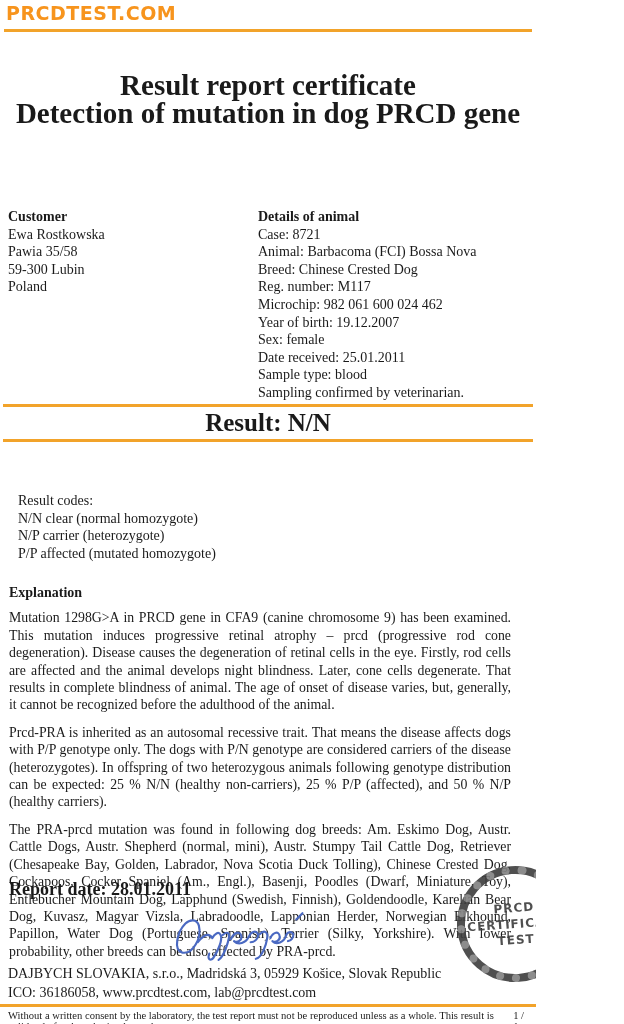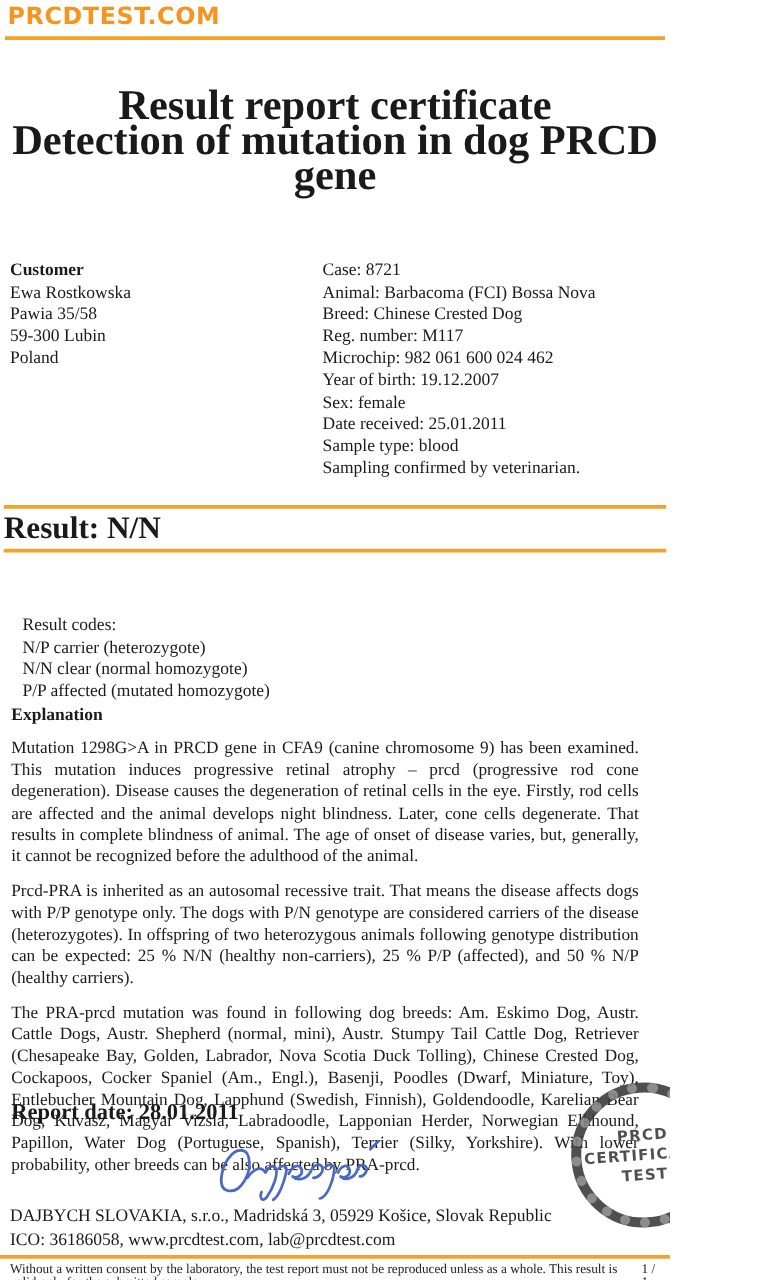--- a/index.html
+++ b/index.html
@@ -24,39 +24,39 @@
     font-family:"DejaVu Sans", sans-serif;
     font-weight:bold;font-size:19px;letter-spacing:.5px;
     color:var(--brand);
   }
   .rule-top{
     position:absolute;left:4px;right:4px;top:29px;height:3px;
     background:var(--accent);
   }
   .title{
     position:absolute;left:0;right:0;top:71px;
-    text-align:center;font-weight:bold;font-size:34px;line-height:28px;
+    text-align:center;font-weight:bold;font-size:29px;line-height:28px;
   }
   
   .info-customer{position:absolute;left:8px;top:208px;font-size:14px;line-height:17.6px;}
   .info-animal{position:absolute;left:258px;top:208px;font-size:14px;line-height:17.6px;}
   .info-heading{font-weight:bold;}
   
   .result-band{
     position:absolute;left:3px;right:3px;top:404px;
     border-top:3px solid var(--accent);
     border-bottom:3px solid var(--accent);
     height:32px;
-    display:flex;align-items:center;justify-content:flex-start;
+    display:flex;align-items:center;justify-content:center;
   }
   .result-label{font-weight:bold;font-size:25px;}
   
   .codes{position:absolute;left:18px;top:462px;font-size:14px;line-height:17.6px;margin-top:30px;}
   
-  .explanation{position:absolute;left:9px;right:9px;top:564px;font-size:13.8px;line-height:17.4px;}
+  .explanation{position:absolute;left:9px;right:9px;top:584px;font-size:13.8px;line-height:17.4px;}
   .explanation h3{margin:0 0 8px 0;font-size:14px;font-weight:bold;}
   .explanation p{margin:0 16px 10px 0;text-align:justify;}
   
   .report-block{position:absolute;left:9px;top:881px;font-size:18px;line-height:17.6px;font-weight:bold;}
   .signature{position:absolute;left:173px;top:910px;width:145px;height:52px;}
   
   .stamp{
     position:absolute;left:457px;top:866px;width:100px;height:100px;
     border:8px solid var(--stamp);border-radius:50%;
     display:flex;flex-direction:column;align-items:center;justify-content:center;
@@ -97,40 +97,41 @@
 
   <div class="info-customer">
     <div class="info-heading">Customer</div>
     <div>Ewa Rostkowska</div>
     <div>Pawia 35/58</div>
     <div>59-300 Lubin</div>
     <div>Poland</div>
   </div>
 
   <div class="info-animal">
+    <div class="info-heading">Details of animal</div>
     <div>Case: 8721</div>
     <div>Animal: Barbacoma (FCI) Bossa Nova</div>
     <div>Breed: Chinese Crested Dog</div>
     <div>Reg. number: M117</div>
     <div>Microchip: 982 061 600 024 462</div>
     <div>Year of birth: 19.12.2007</div>
     <div>Sex: female</div>
     <div>Date received: 25.01.2011</div>
     <div>Sample type: blood</div>
     <div>Sampling confirmed by veterinarian.</div>
   </div>
 
   <div class="result-band">
     <div class="result-label">Result: N/N</div>
   </div>
 
   <div class="codes">
     <div>Result codes:</div>
+    <div>N/N clear (normal homozygote)</div>
     <div>N/P carrier (heterozygote)</div>
-    <div>N/N clear (normal homozygote)</div>
     <div>P/P affected (mutated homozygote)</div>
   </div>
 
   <div class="explanation">
     <h3>Explanation</h3>
     <p>Mutation 1298G&gt;A in PRCD gene in CFA9 (canine chromosome 9) has been examined. This mutation induces progressive retinal atrophy – prcd (progressive rod cone degeneration). Disease causes the degeneration of retinal cells in the eye. Firstly, rod cells are affected and the animal develops night blindness. Later, cone cells degenerate. That results in complete blindness of animal. The age of onset of disease varies, but, generally, it cannot be recognized before the adulthood of the animal.</p>
     <p>Prcd-PRA is inherited as an autosomal recessive trait. That means the disease affects dogs with P/P genotype only. The dogs with P/N genotype are considered carriers of the disease (heterozygotes). In offspring of two heterozygous animals following genotype distribution can be expected: 25 % N/N (healthy non-carriers), 25 % P/P (affected), and 50 % N/P (healthy carriers).</p>
     <p>The PRA-prcd mutation was found in following dog breeds: Am. Eskimo Dog, Austr. Cattle Dogs, Austr. Shepherd (normal, mini), Austr. Stumpy Tail Cattle Dog, Retriever (Chesapeake Bay, Golden, Labrador, Nova Scotia Duck Tolling), Chinese Crested Dog, Cockapoos, Cocker Spaniel (Am., Engl.), Basenji, Poodles (Dwarf, Miniature, Toy), Entlebucher Mountain Dog, Lapphund (Swedish, Finnish), Goldendoodle, Karelian Bear Dog, Kuvasz, Magyar Vizsla, Labradoodle, Lapponian Herder, Norwegian Elkhound, Papillon, Water Dog (Portuguese, Spanish), Terrier (Silky, Yorkshire). With lower probability, other breeds can be also affected by PRA-prcd.</p>
   </div>
 

